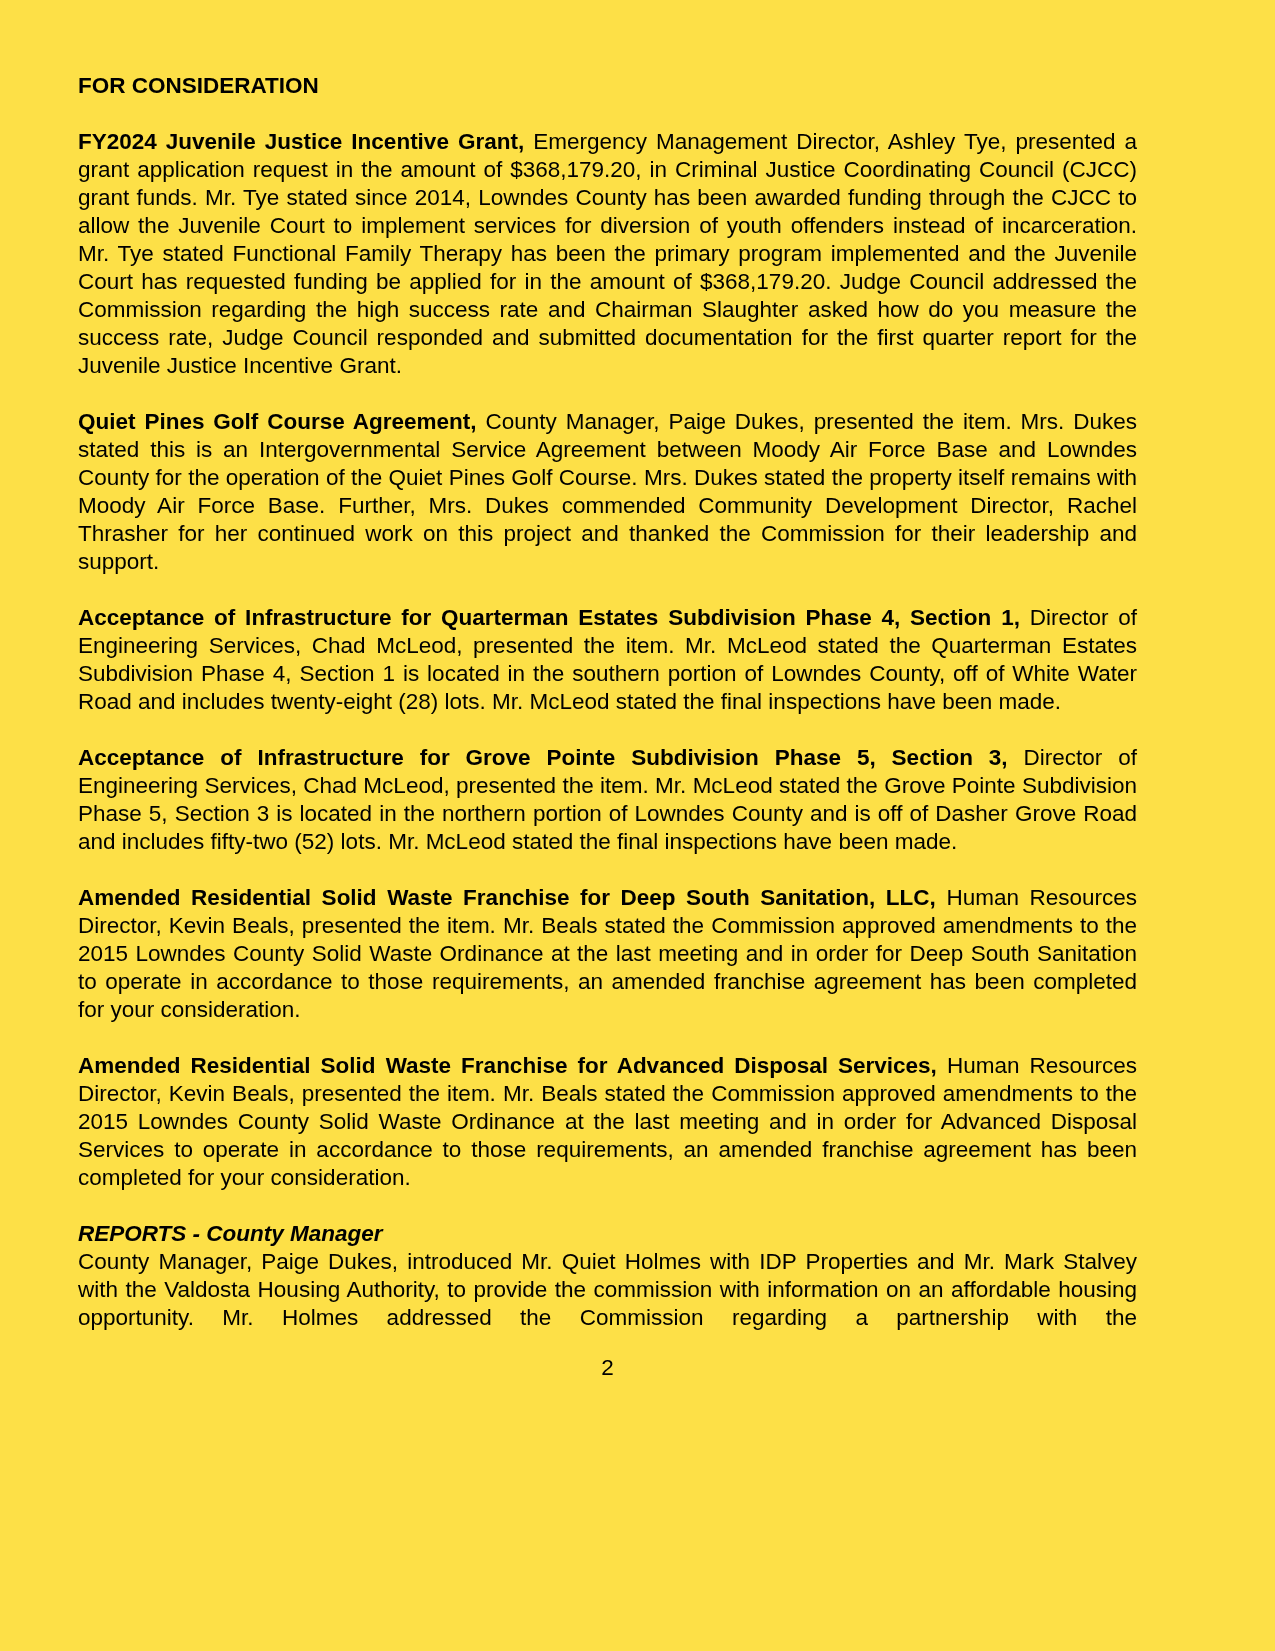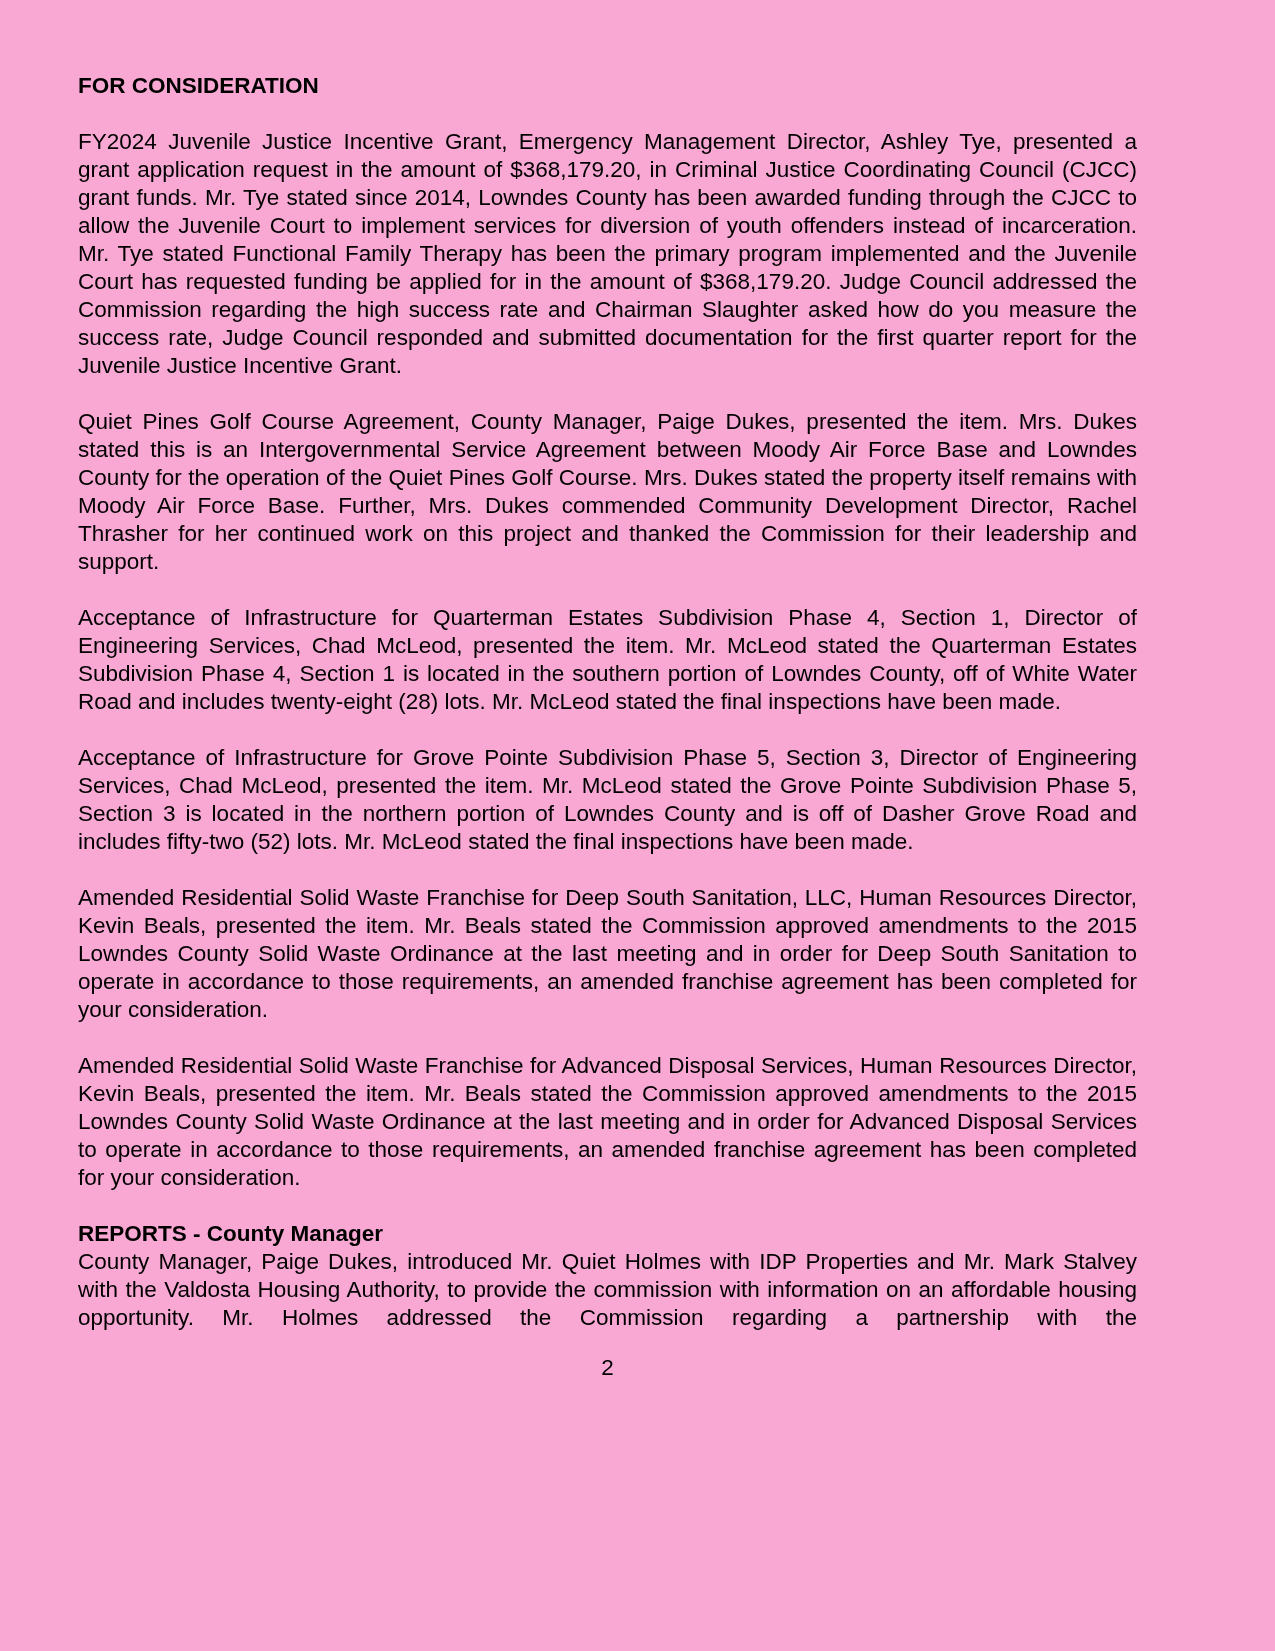--- a/index.html
+++ b/index.html
@@ -12,39 +12,40 @@
     width: 1275px;
     height: 1651px;
     overflow: hidden;
     font-family: "Liberation Sans", sans-serif;
     color: #000000;
   }
   .page {
     width: 1275px;
     height: 1651px;
     padding: 72px 138px 0 78px;
-    background: #f9a8d4;
+    background: #fde047;
   }
   .heading {
     font-size: 22.5px;
     line-height: 28px;
     font-weight: bold;
     margin: 0 0 28px 0;
   }
   .heading.tight {
     margin-bottom: 0;
+    font-style: italic;
   }
   .para {
     font-size: 22.5px;
     line-height: 28px;
     text-align: justify;
     margin: 0 0 28px 0;
   }
   .para .lead {
-    font-weight: normal;
+    font-weight: bold;
   }
   .para.justify-last {
     text-align-last: justify;
     margin-bottom: 0;
   }
   .page-number {
     font-size: 22.5px;
     line-height: 28px;
     text-align: center;
     margin-top: 22px;

